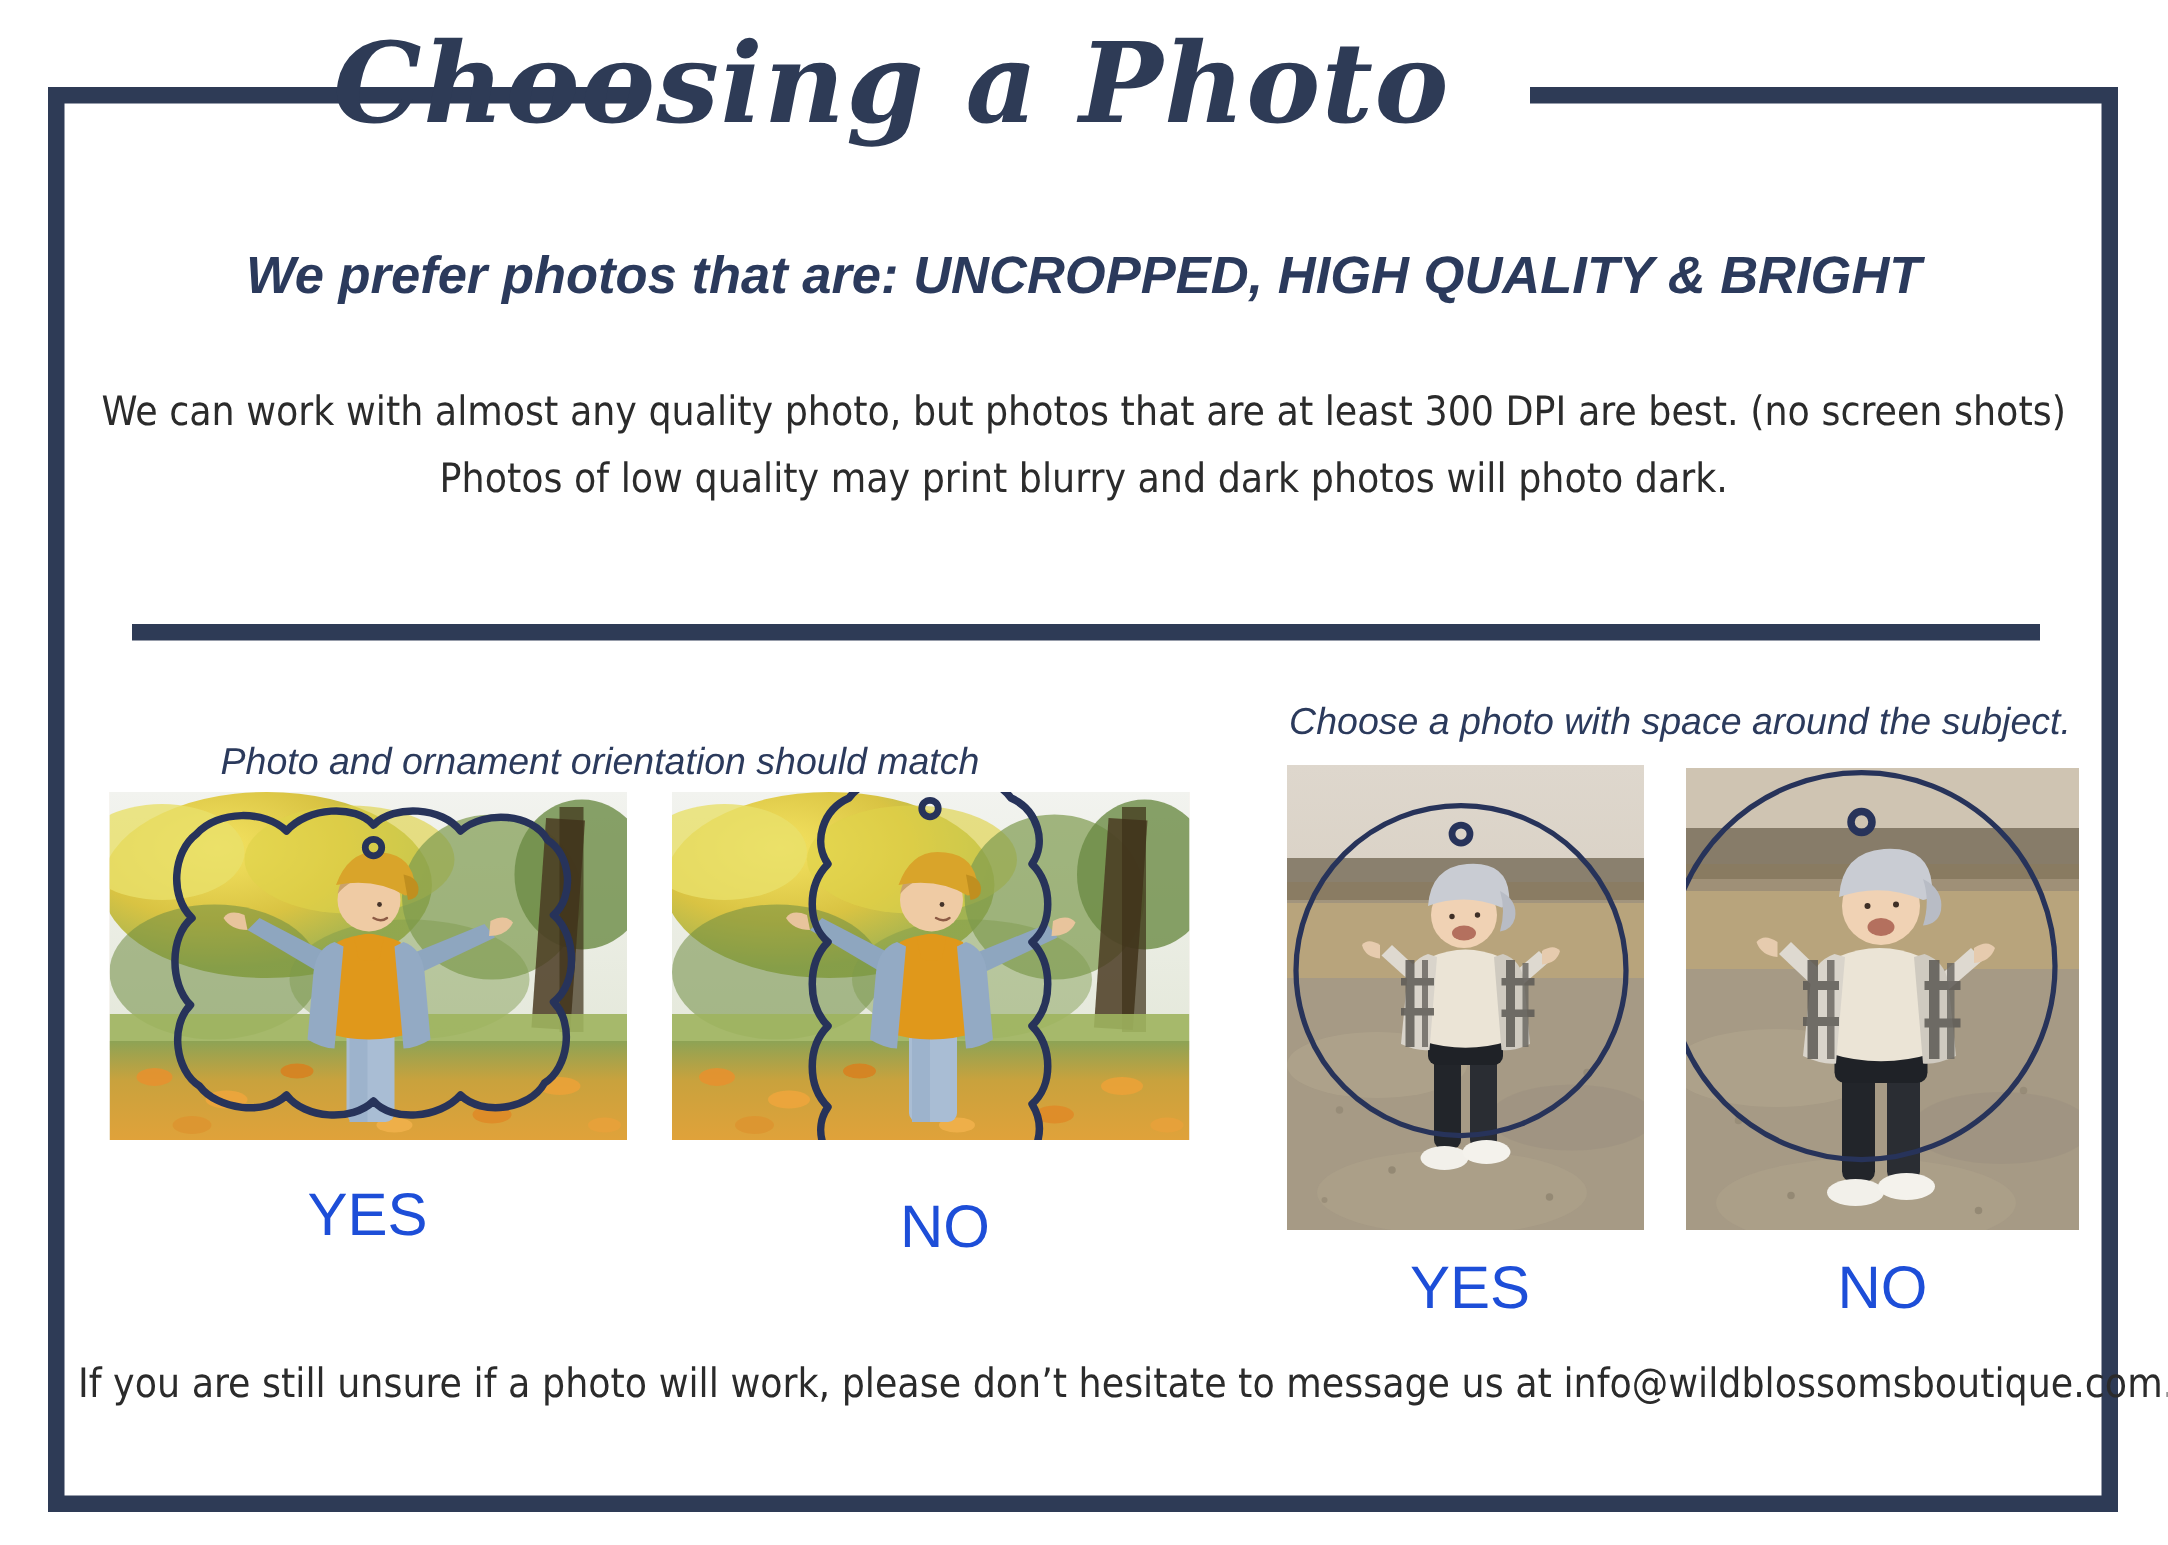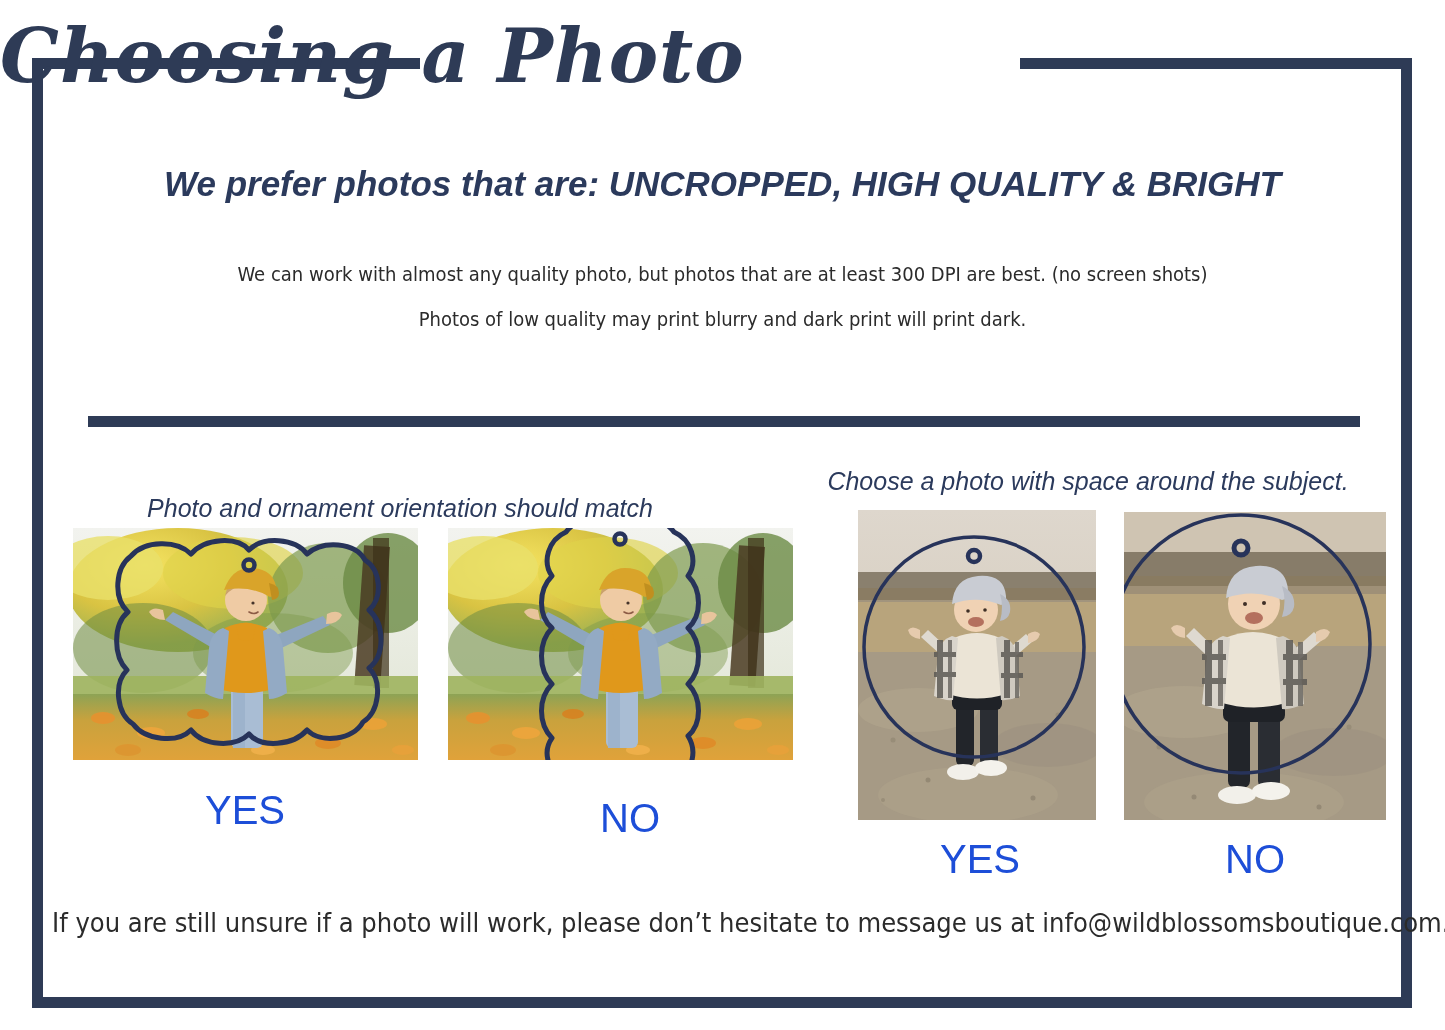--- a/index.html
+++ b/index.html
@@ -35,20 +35,21 @@
     height: 34px;
     background: #ffffff;
   }
 
   
   #page-title {
     position: absolute;
     left: 0;
     top: 14px;
     width: 1189px;
+    text-align: center;
     font-family: "DejaVu Serif", serif;
     font-style: italic;
     font-weight: bold;
     font-size: 74px;
     line-height: 84px;
     letter-spacing: 1px;
     color: #2e3b56;
     white-space: nowrap;
   }
 
@@ -70,21 +71,21 @@
 
   
   #intro {
     position: absolute;
     left: 52px;
     top: 252px;
     width: 1341px;
     text-align: center;
     color: #2b2b2b;
     font-family: "Liberation Sans Narrow", "DejaVu Sans Condensed", "Liberation Sans", sans-serif;
-    font-size: 20px;
+    font-size: 27px;
     line-height: 45px;
     font-stretch: condensed;
   }
   #intro div { white-space: nowrap; }
 
   
   #divider {
     position: absolute;
     left: 88px;
     top: 416px;
@@ -98,21 +99,21 @@
     position: absolute;
     font-family: "Liberation Sans Narrow", "Liberation Sans", sans-serif;
     font-style: italic;
     font-size: 25px;
     line-height: 30px;
     color: #2b3a5c;
     white-space: nowrap;
     text-align: center;
   }
   #caption-left  { left: 70px;  top: 466px; width: 660px; margin-top: 27px; }
-  #caption-right { left: 788px; top: 466px; width: 600px; }
+  #caption-right { left: 820px; top: 466px; width: 600px; }
 
   
   .figure { position: absolute; }
   .photo {
     position: absolute;
     left: 0; top: 0;
     overflow: hidden;
     background: #efeae2;
   }
   .photo .scene { position: absolute; left: 0; top: 0; width: 100%; height: 100%; }
@@ -167,21 +168,21 @@
 
 <div id="frame"></div>
 <div id="title-notch"></div>
 
 <div id="page-title">Choosing a Photo</div>
 
 <div id="subtitle">We prefer photos that are: UNCROPPED, HIGH QUALITY &amp; BRIGHT</div>
 
 <div id="intro">
   <div>We can work with almost any quality photo, but photos that are at least 300 DPI are best. (no screen shots)</div>
-  <div>Photos of low quality may print blurry and dark print will print dark.</div>
+  <div>Photos of low quality may print blurry and dark photos will photo dark.</div>
 </div>
 
 <div id="divider"></div>
 
 <div id="caption-left" class="section-caption">Photo and ornament orientation should match</div>
 <div id="caption-right" class="section-caption">Choose a photo with space around the subject.</div>
 
 <div class="figure" id="fig-landscape-yes">
   <div class="photo" style="width:345px;height:232px;">
     <svg class="scene" viewBox="0 0 345 232" preserveAspectRatio="none">

